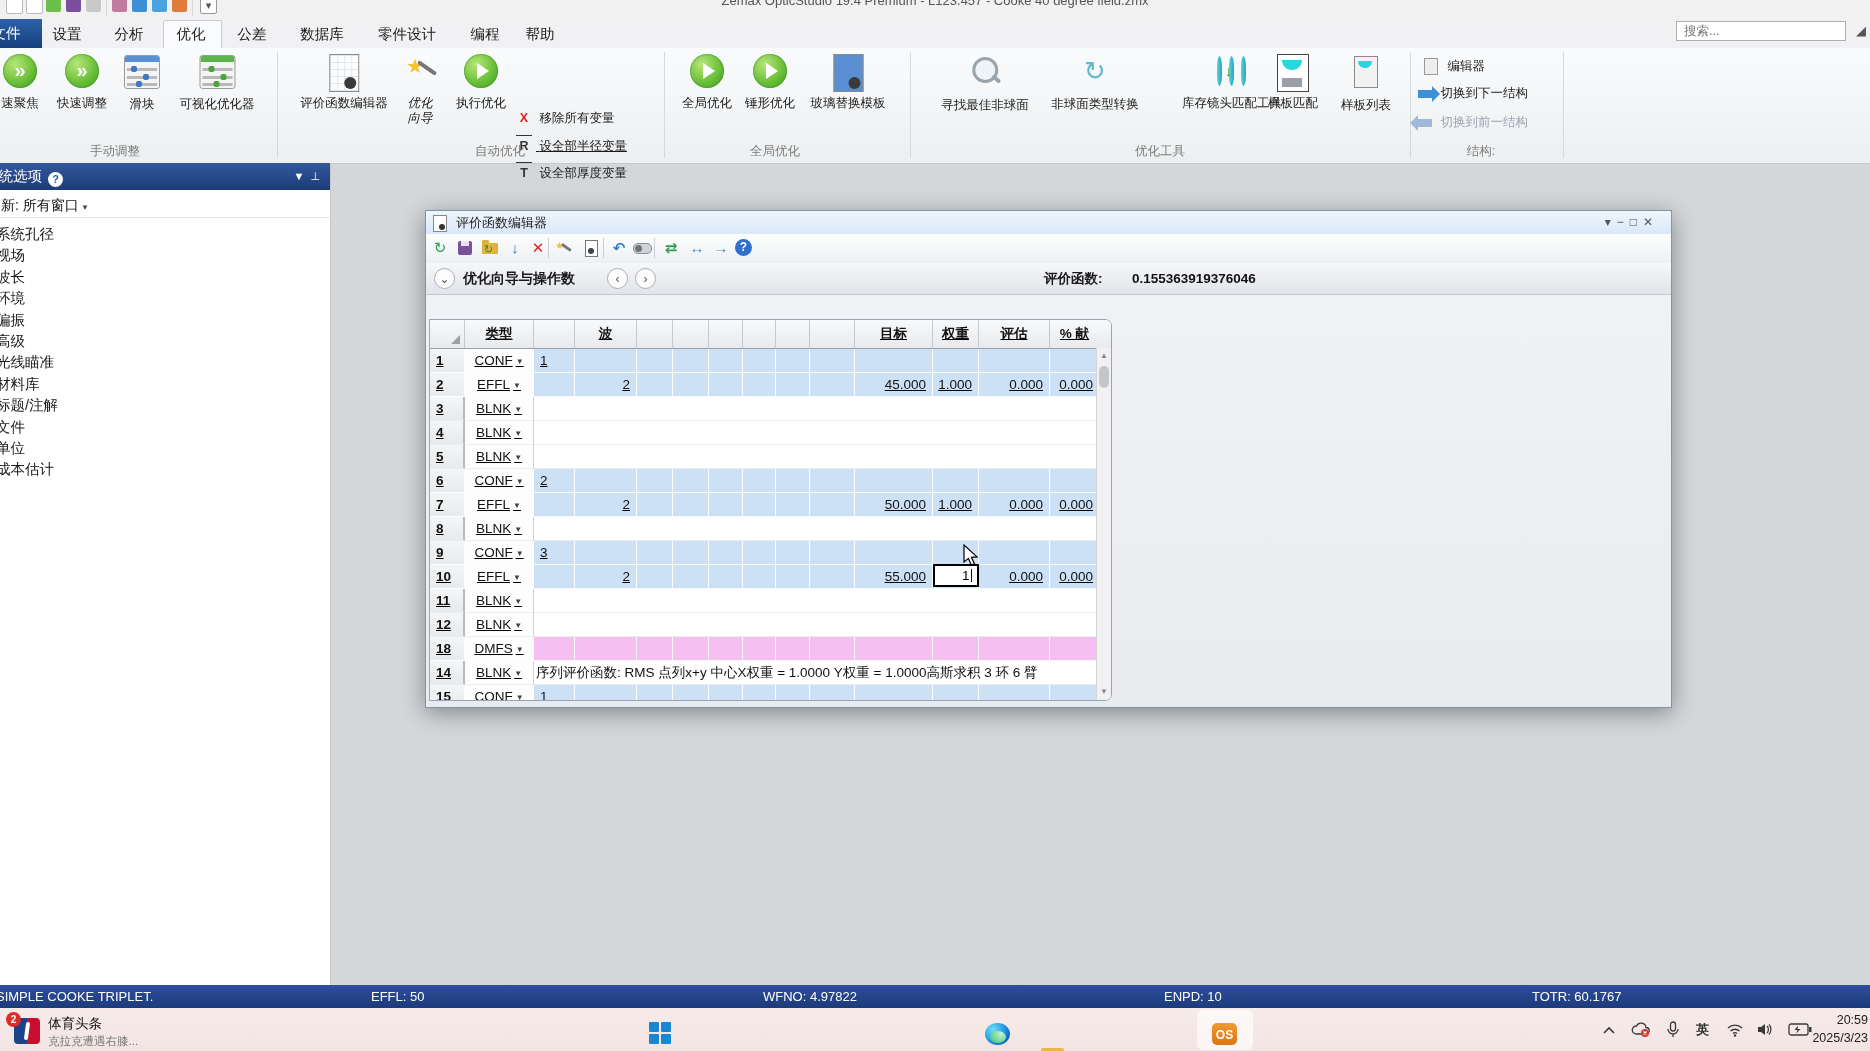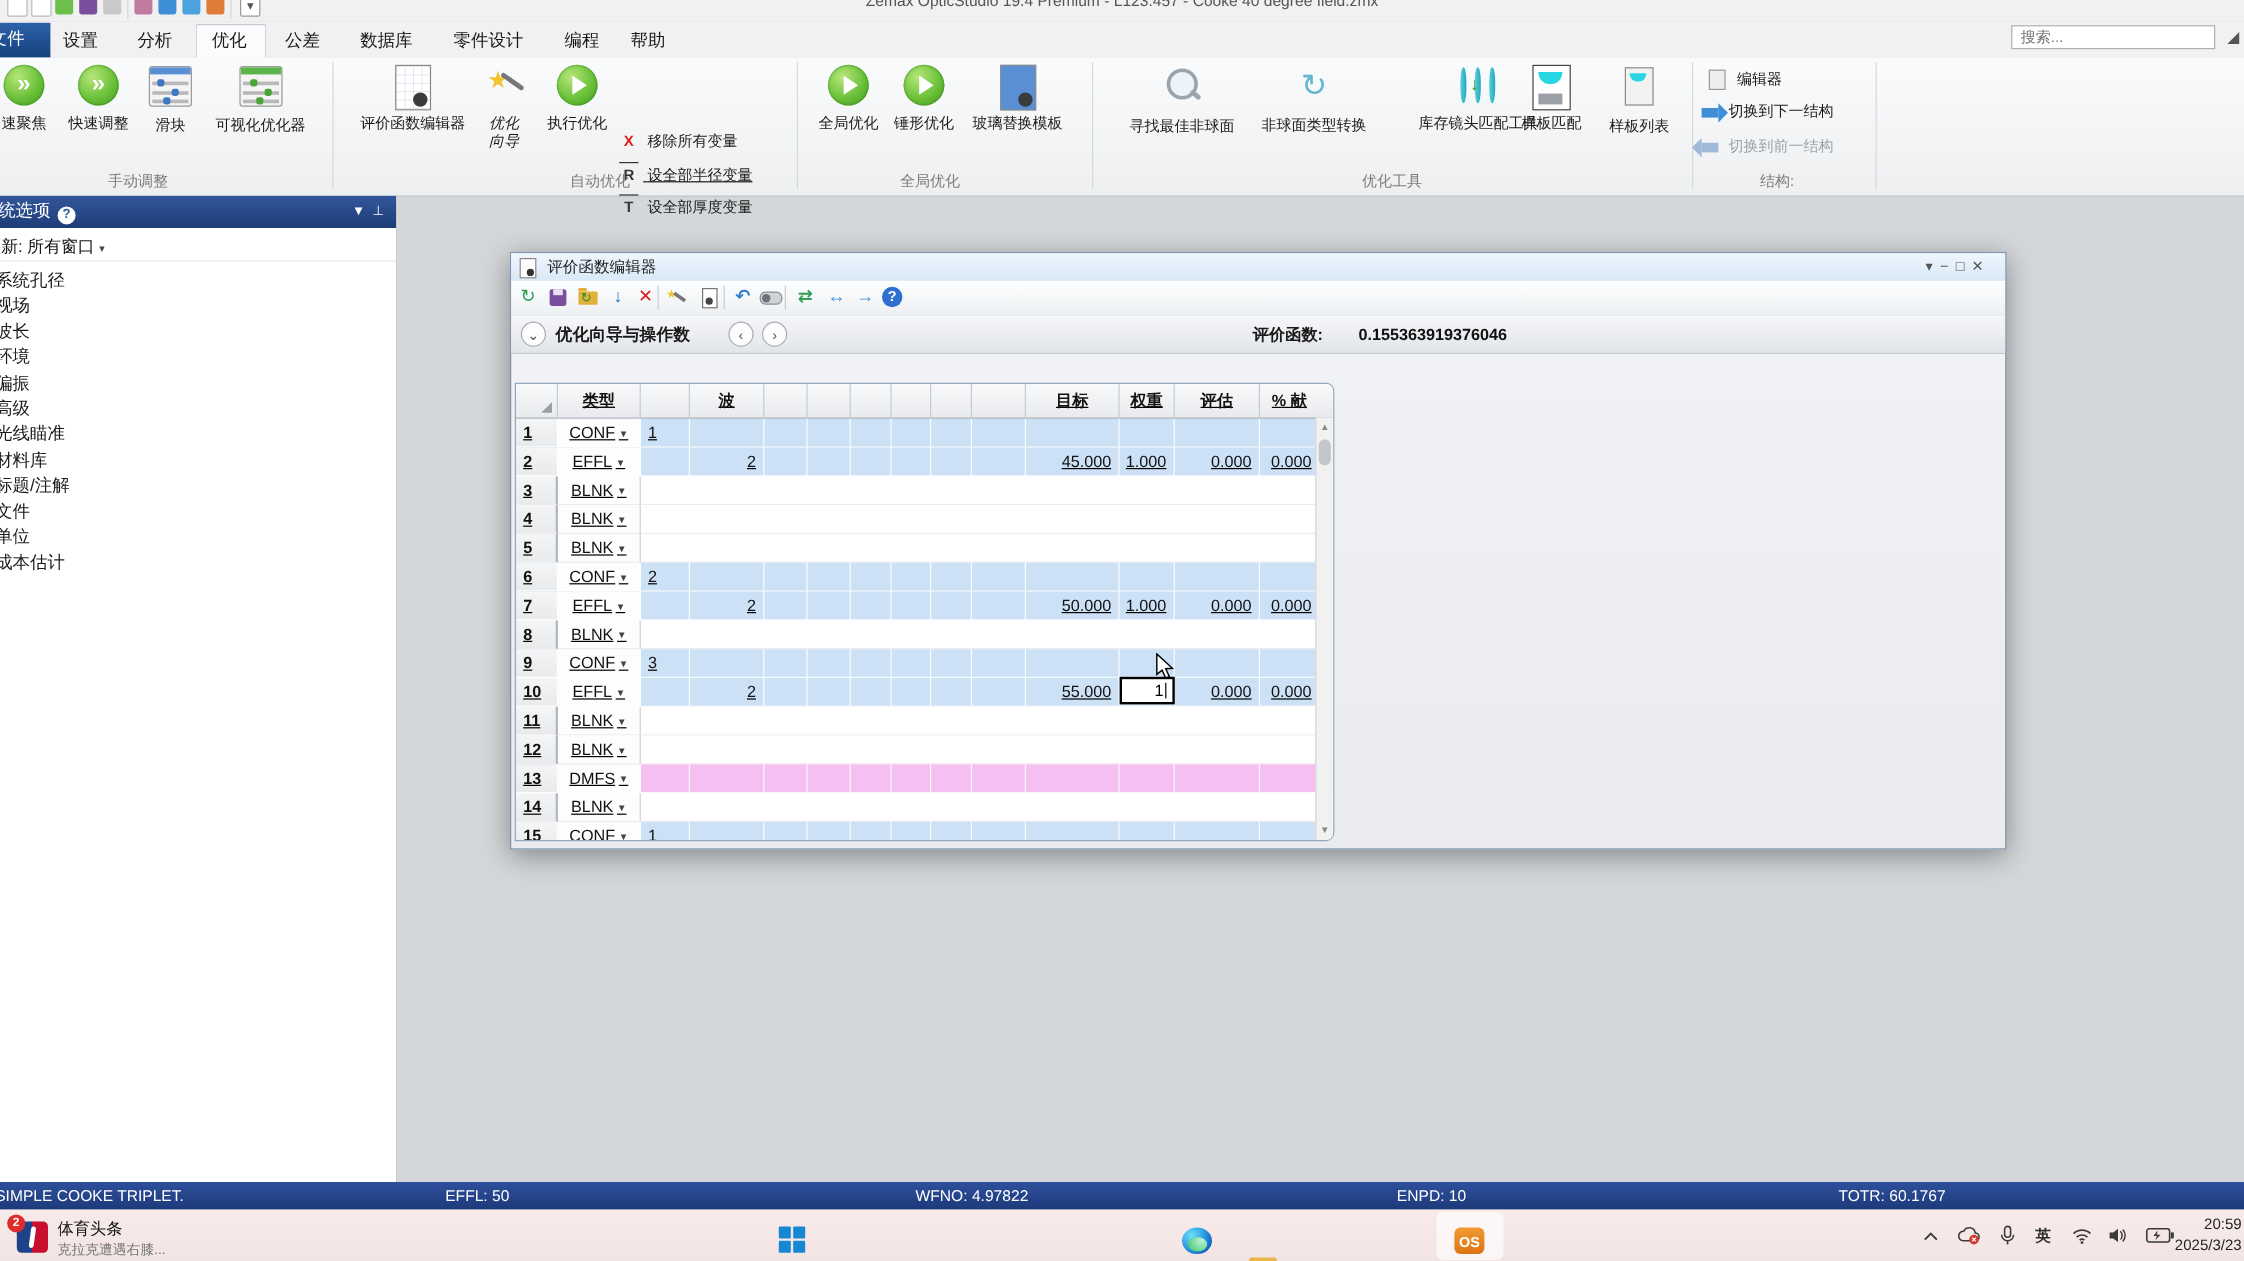--- a/index.html
+++ b/index.html
@@ -676,21 +676,21 @@
             <div class="c"></div>
             <div class="c"></div>
             <div class="c val"></div>
             <div class="c val"></div>
             <div class="c val"></div>
             <div class="c val" style="border-right:none;"></div>
             <div class="rownote"></div>
           </div>
 
           <div class="mf-row mf-grid rs-pink">
-            <div class="c num">13</div>
+            <div class="c num">18</div>
             <div class="c type"><span>DMFS</span><span class="dd">▼</span></div>
             <div class="c lft"></div>
             <div class="c val"></div>
             <div class="c"></div>
             <div class="c"></div>
             <div class="c"></div>
             <div class="c"></div>
             <div class="c"></div>
             <div class="c"></div>
             <div class="c val"></div>
@@ -708,20 +708,21 @@
             <div class="c"></div>
             <div class="c"></div>
             <div class="c"></div>
             <div class="c"></div>
             <div class="c"></div>
             <div class="c"></div>
             <div class="c val"></div>
             <div class="c val"></div>
             <div class="c val"></div>
             <div class="c val" style="border-right:none;"></div>
+            <div class="rownote">序列评价函数: RMS 点列x+y 中心X权重 = 1.0000 Y权重 = 1.0000高斯求积 3 环 6 臂</div>
           </div>
 
           <div class="mf-row mf-grid rs-blue">
             <div class="c num">15</div>
             <div class="c type"><span>CONF</span><span class="dd">▼</span></div>
             <div class="c lft">1</div>
             <div class="c val"></div>
             <div class="c"></div>
             <div class="c"></div>
             <div class="c"></div>

